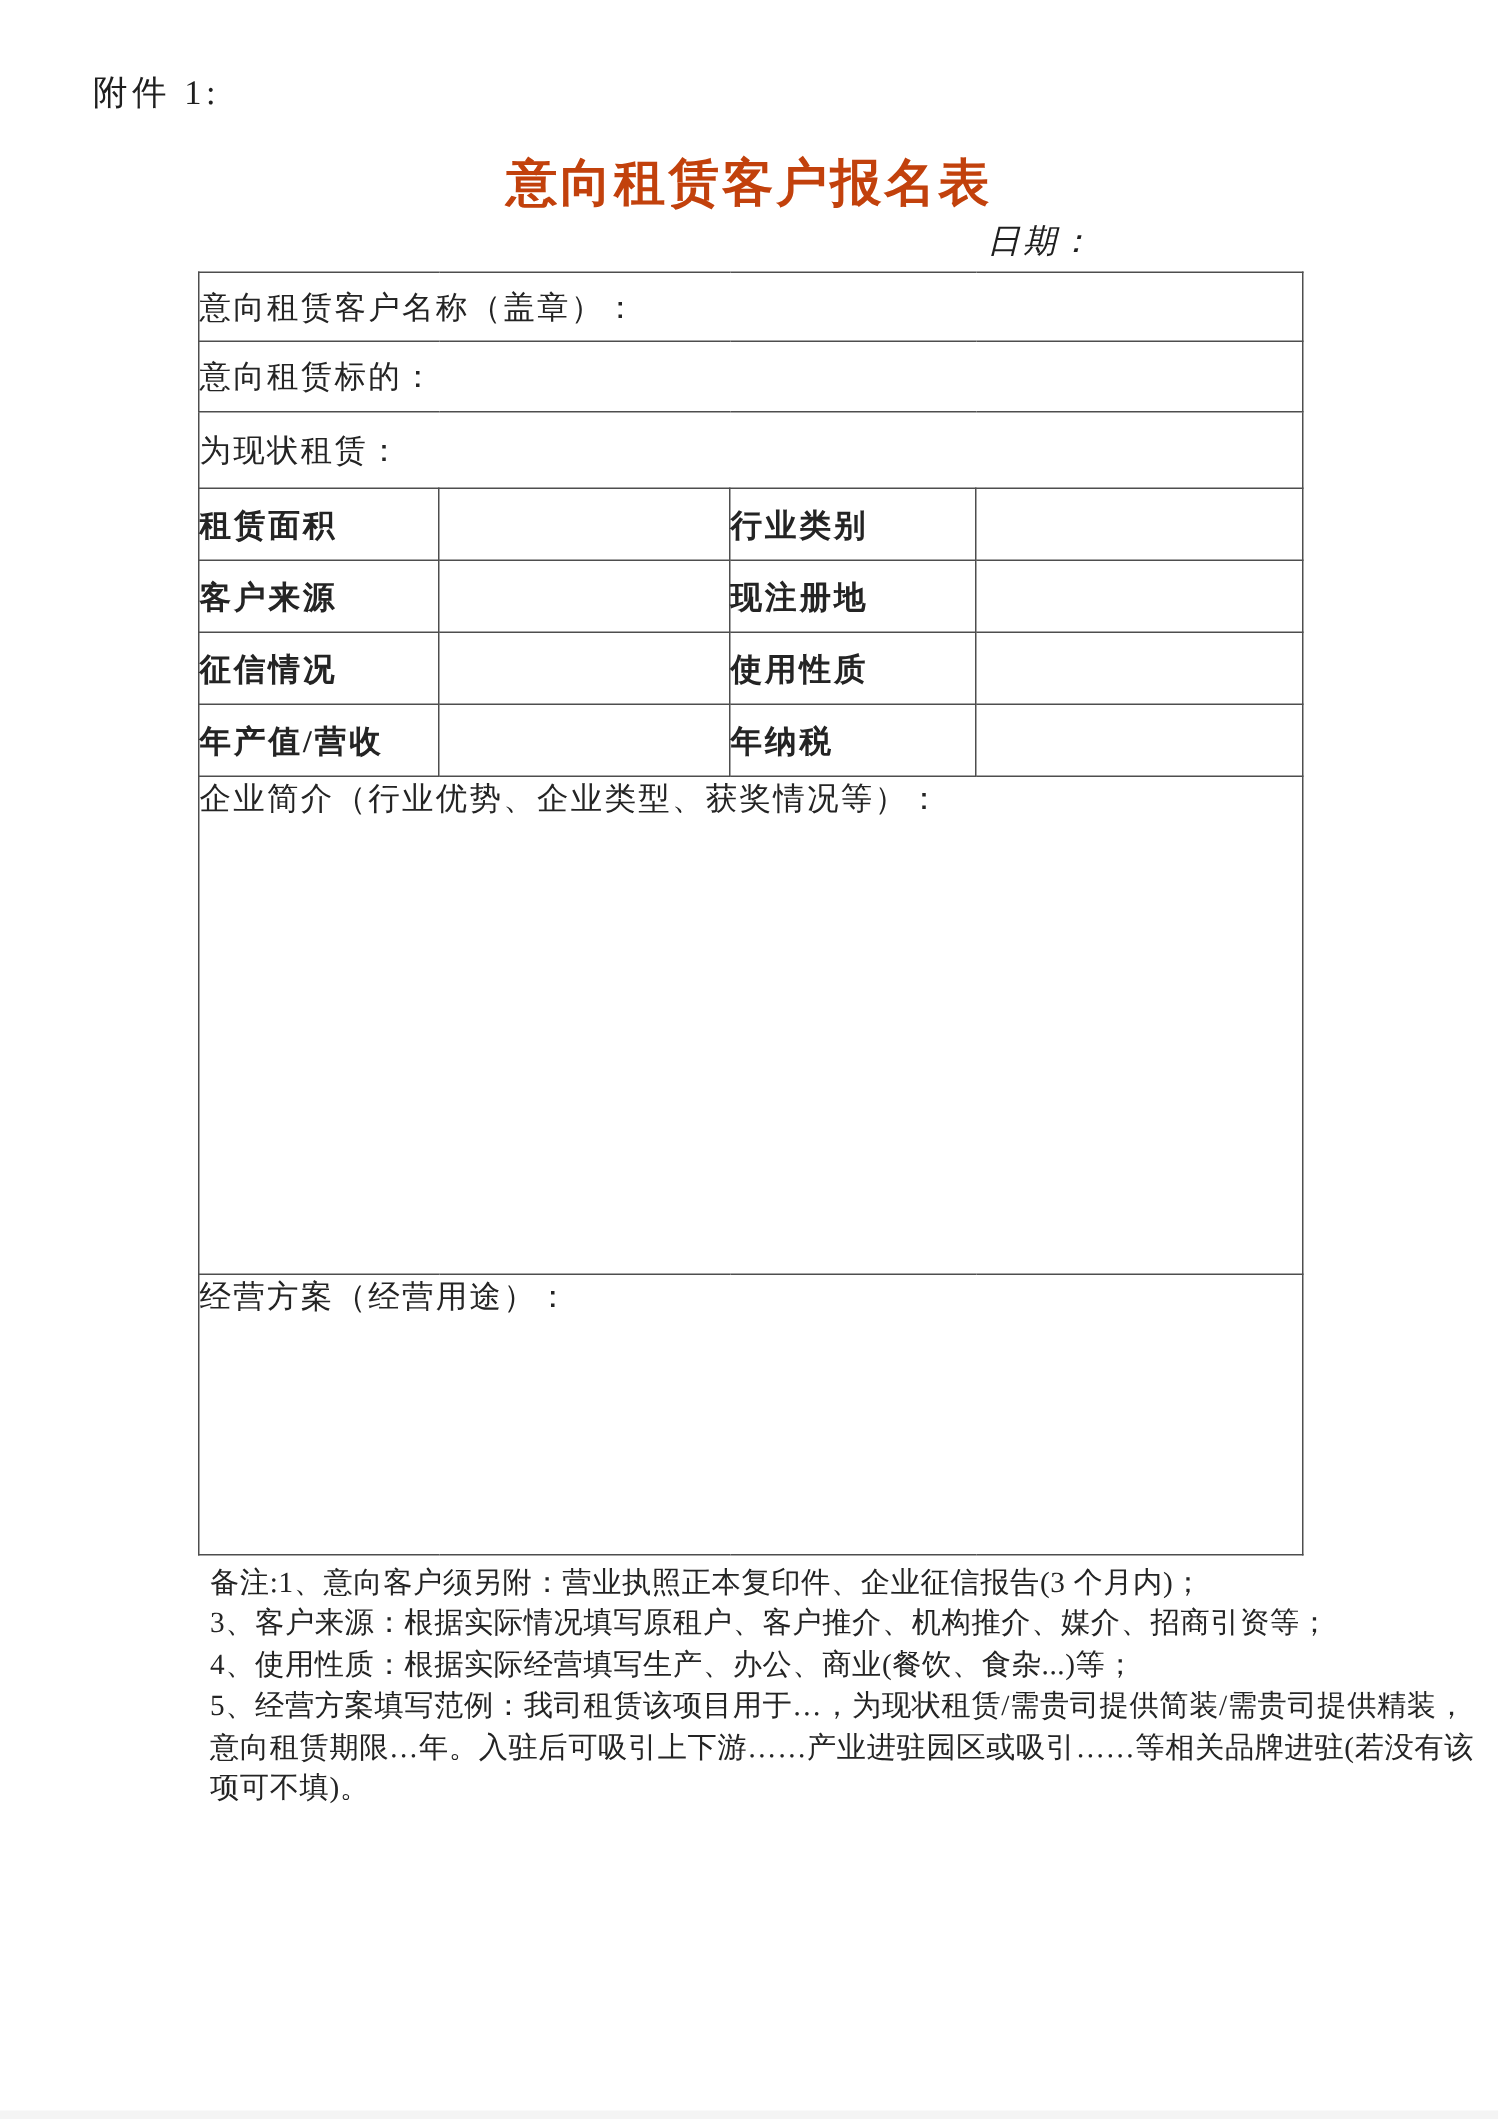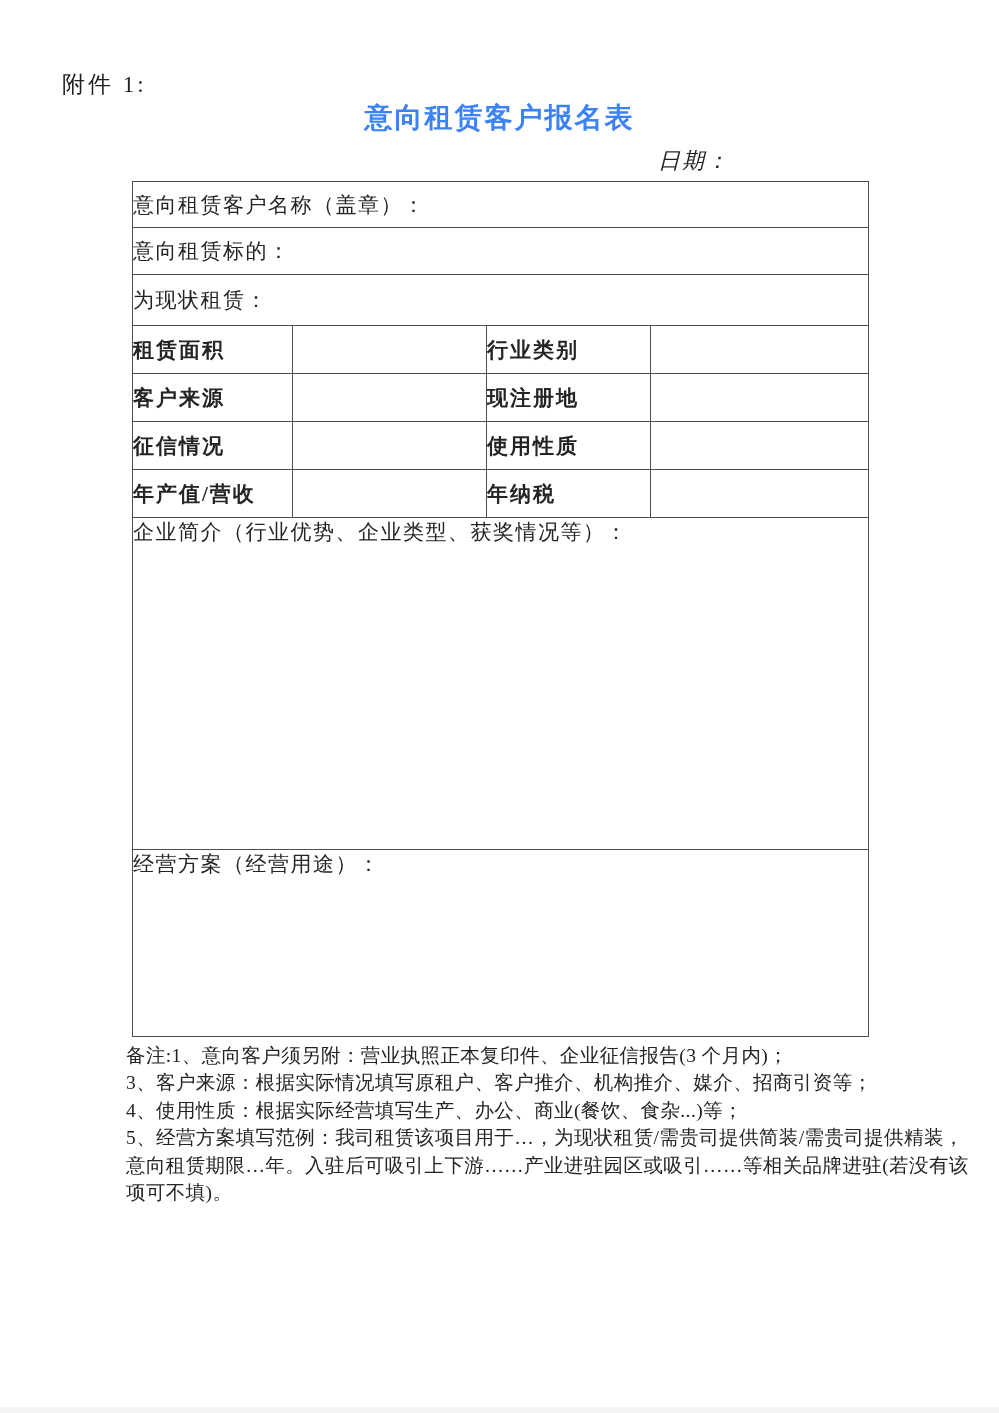--- a/index.html
+++ b/index.html
@@ -8,35 +8,35 @@
     width: 999px;
     height: 1413px;
     background: #ffffff;
     font-family: "Liberation Serif", "DejaVu Serif", serif;
     color: #1f1f1f;
     overflow: hidden;
   }
   .attachment-label {
     position: absolute;
     left: 62px;
-    top: 69px;
+    top: 46px;
     font-size: 23px;
     letter-spacing: 3px;
   }
   .doc-title {
     position: absolute;
     left: 0;
     top: 99px;
     width: 100%;
     margin: 0;
     text-align: center;
-    font-size: 28px;
+    font-size: 34px;
     font-weight: bold;
     letter-spacing: 2px;
-    color: #3b82f6;
+    color: #c2410c;
   }
   .date-label {
     position: absolute;
     left: 658px;
     top: 146px;
     font-size: 22px;
     letter-spacing: 2px;
     font-style: italic;
   }
   table.form-table {
@@ -66,21 +66,21 @@
   }
   td.grid-value-cell { background: #ffffff; }
   td.tall-row-cell {
     vertical-align: top;
     padding: 13px 10px 0 11px;
     letter-spacing: 1.5px;
     margin-left: 14px;
   }
   .notes {
     position: absolute;
-    left: 126px;
+    left: 140px;
     top: 1042px;
     width: 758px;
     font-size: 19.5px;
     line-height: 27.4px;
     letter-spacing: 0.4px;
     color: #242424;
   }
   .notes .note-line { white-space: nowrap; }
   .page-bottom-edge {
     position: absolute;

